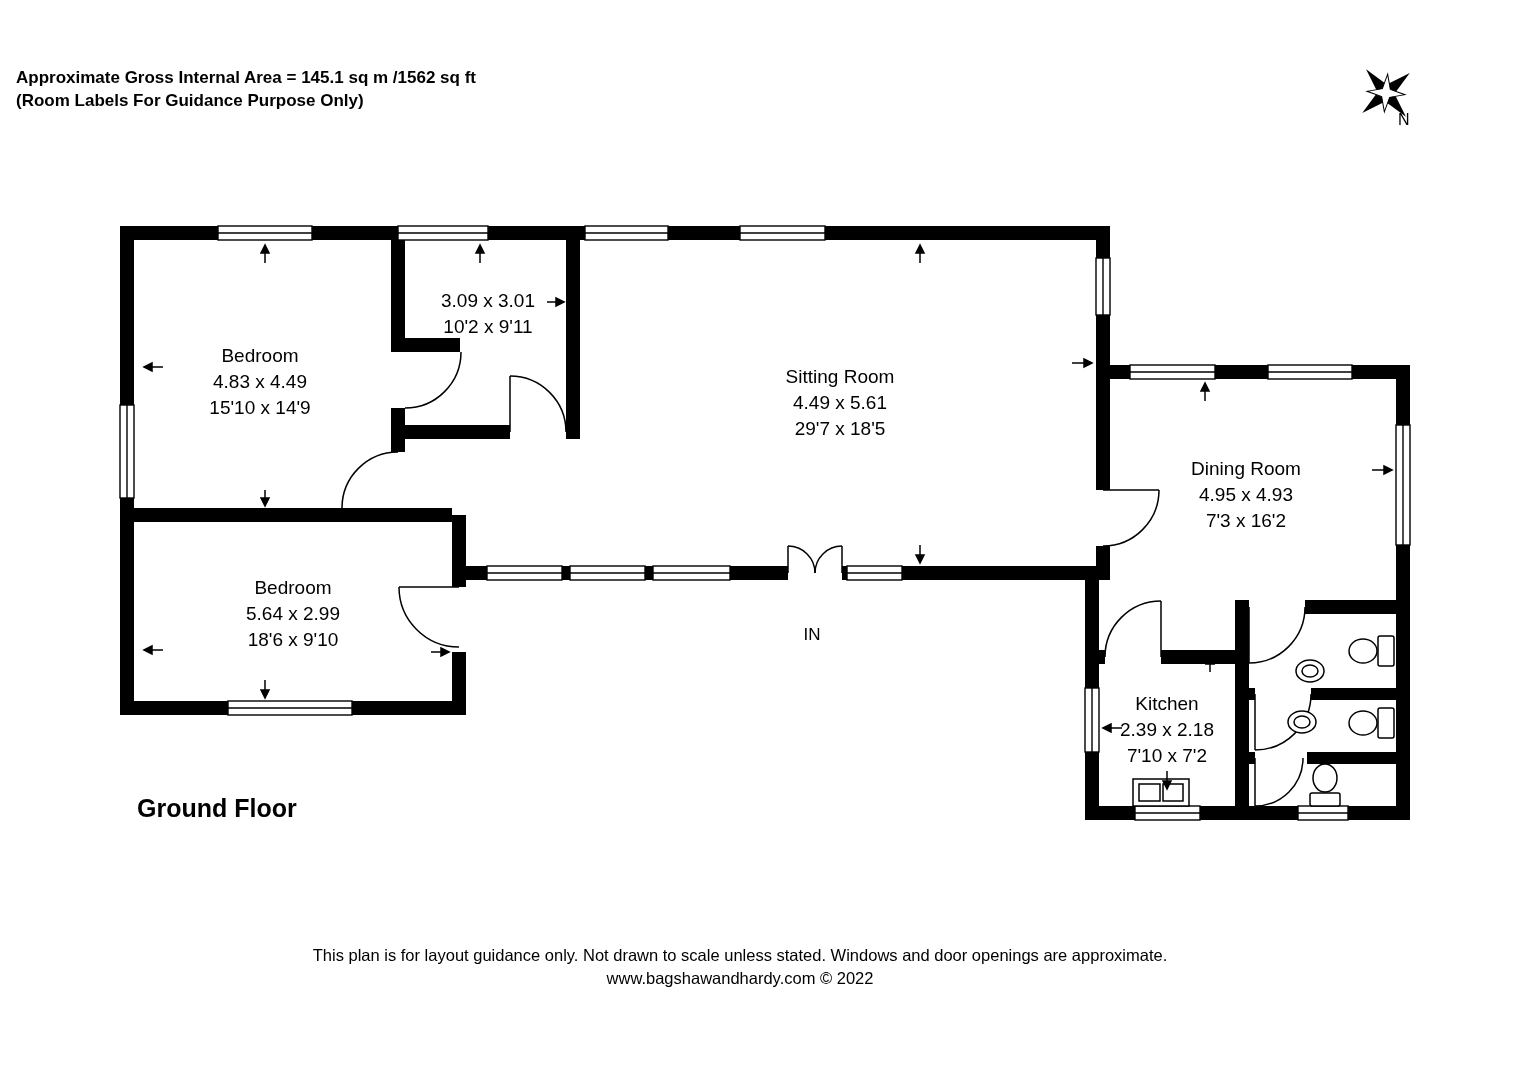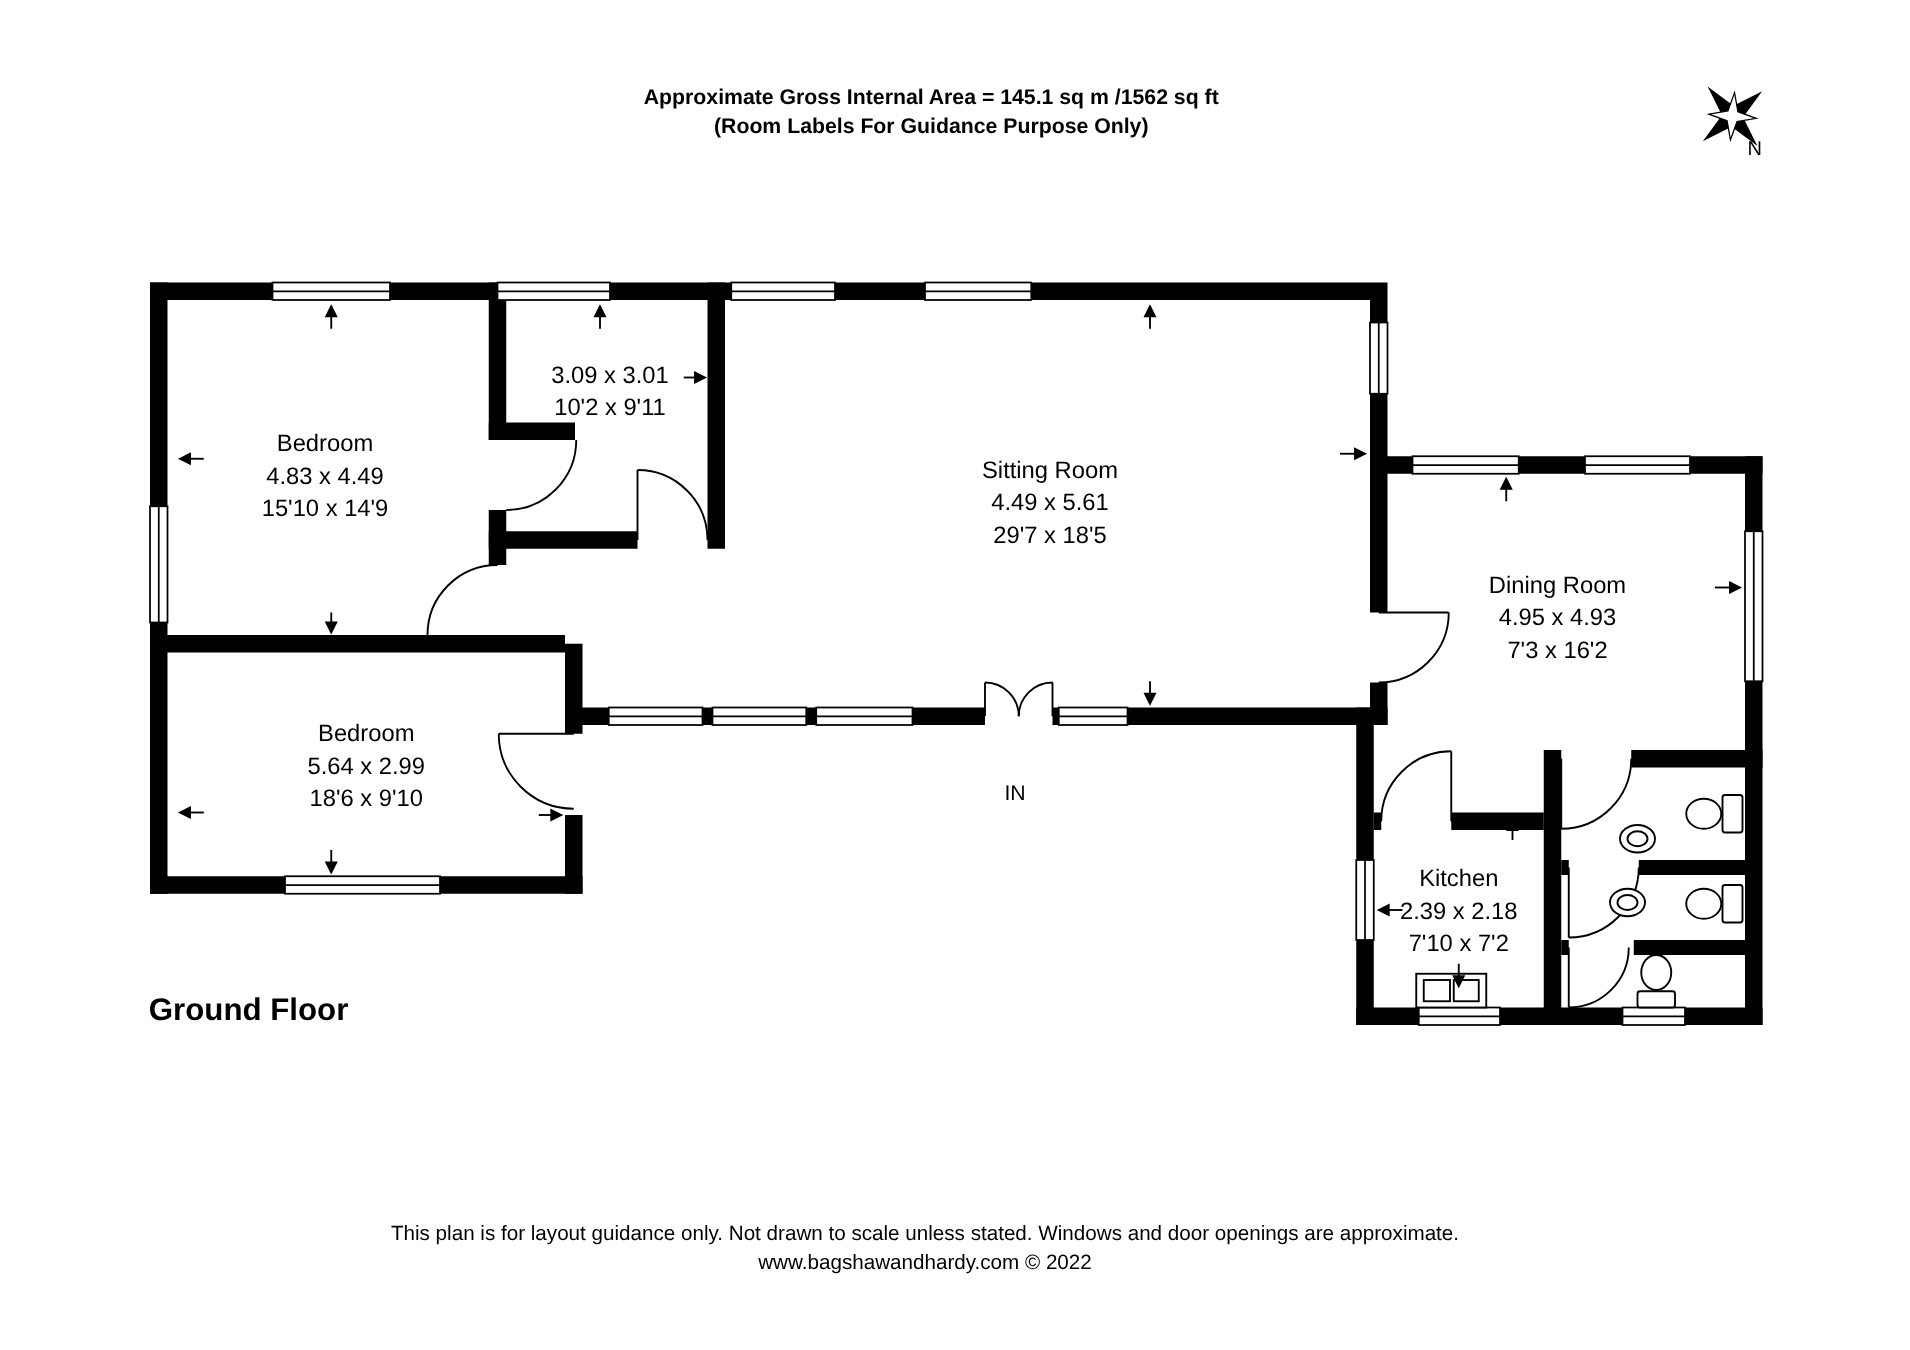--- a/index.html
+++ b/index.html
@@ -2,39 +2,39 @@
 <html><head>
 <meta charset="utf-8">
 <style>
   html,body{margin:0;padding:0;}
   body{
     width:1528px;height:1080px;position:relative;overflow:hidden;
     background:#ffffff;color:#000;
     font-family:"Liberation Sans", sans-serif;
   }
   .header{
-    position:absolute;left:0;top:66px;width:1490px;
-    text-align:center;font-size:17px;font-weight:bold;line-height:23px;
+    position:absolute;left:16px;top:66px;width:1490px;
+    font-size:17px;font-weight:bold;line-height:23px;
   }
   .plan-svg{position:absolute;left:0;top:0;}
   .room-label{
     position:absolute;text-align:center;font-size:19px;line-height:26px;
   }
   .room-label span{display:block;}
   .entrance-label{
     position:absolute;left:790px;top:581px;width:44px;text-align:center;
     font-size:17px;
     margin-top:44px;
   }
   .floor-label{
-    position:absolute;left:119px;top:794px;font-size:25px;font-weight:bold;
+    position:absolute;left:137px;top:794px;font-size:25px;font-weight:bold;
   }
   .north-label{position:absolute;left:1398px;top:111px;font-size:16px;}
   .footer{
-    position:absolute;left:0;top:976px;width:1480px;text-align:center;
+    position:absolute;left:0;top:944px;width:1480px;text-align:center;
     font-size:16.5px;line-height:23px;
   }
 </style>
 </head>
 <body>
 
 <div class="header">
   <div>Approximate Gross Internal Area = 145.1 sq m /1562 sq ft</div>
   <div>(Room Labels For Guidance Purpose Only)</div>
 </div>

